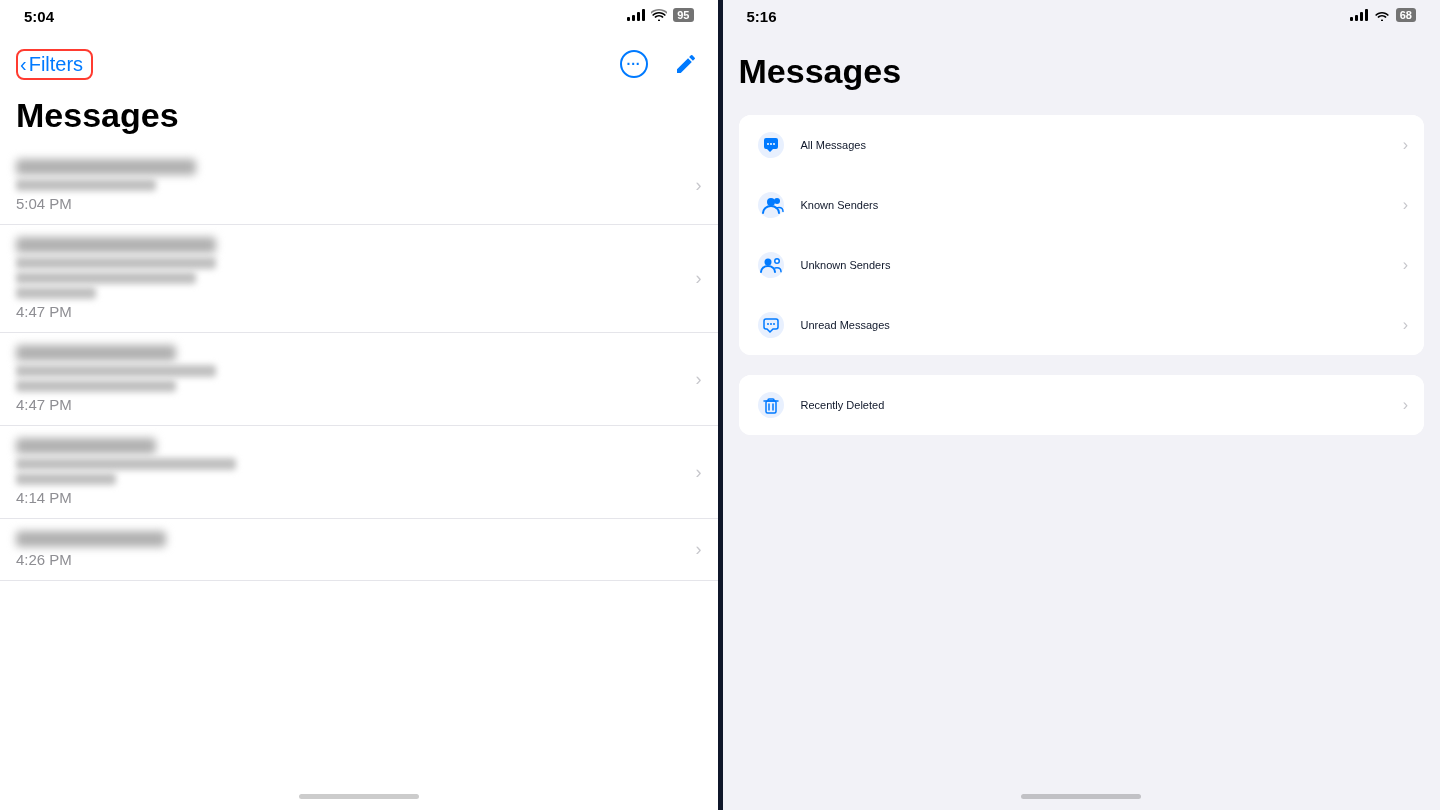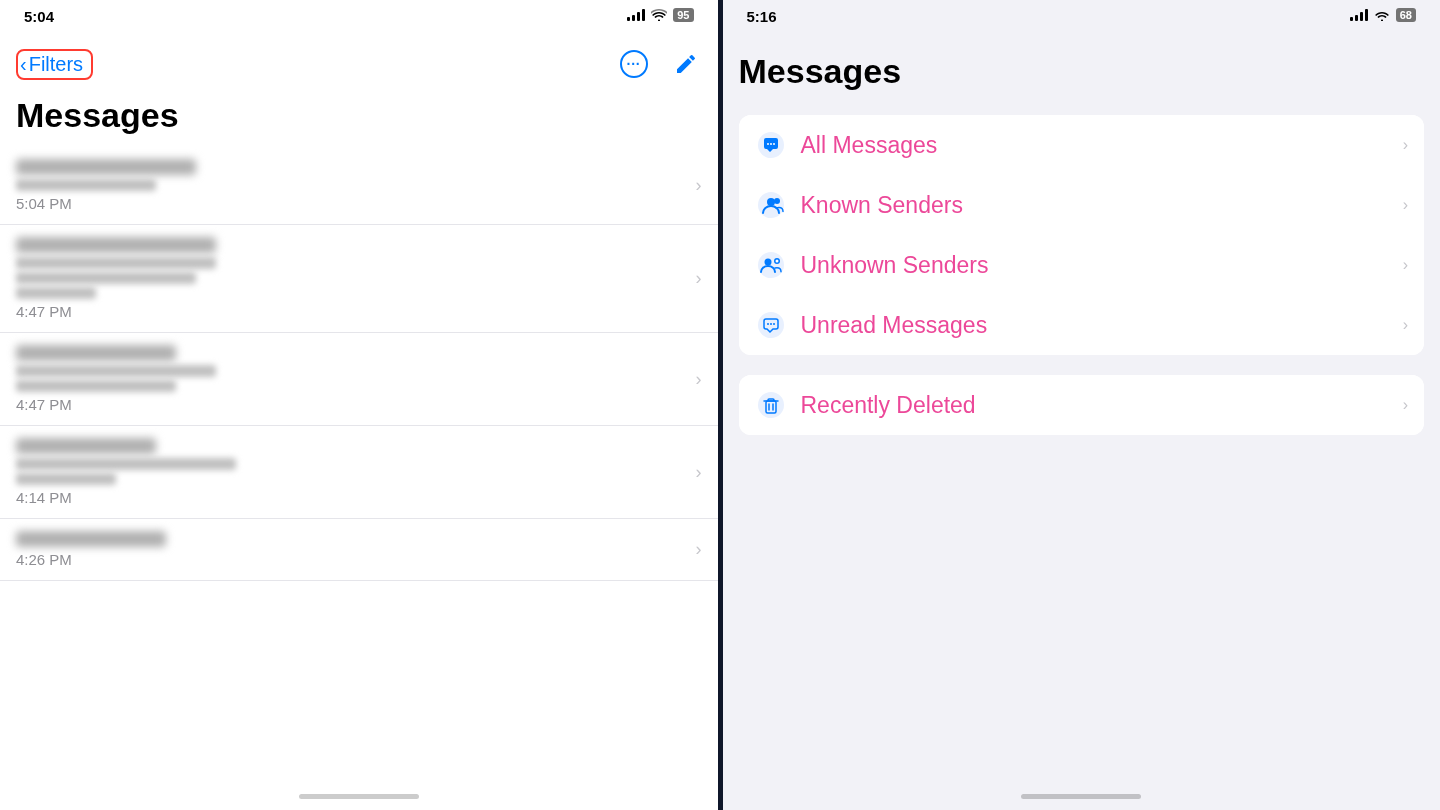--- a/index.html
+++ b/index.html
@@ -233,22 +233,22 @@
       width: 32px;
       height: 32px;
       margin-right: 14px;
       display: flex;
       align-items: center;
       justify-content: center;
       flex-shrink: 0;
     }
 
     .filter-label {
-      font-size: 23px;
-      color: #ec4899;
+      font-size: 11px;
+      color: #0f172a;
       flex: 1;
     }
 
     .filter-chevron {
       color: #c7c7cc;
       font-size: 16px;
     }
 
     
     svg {

